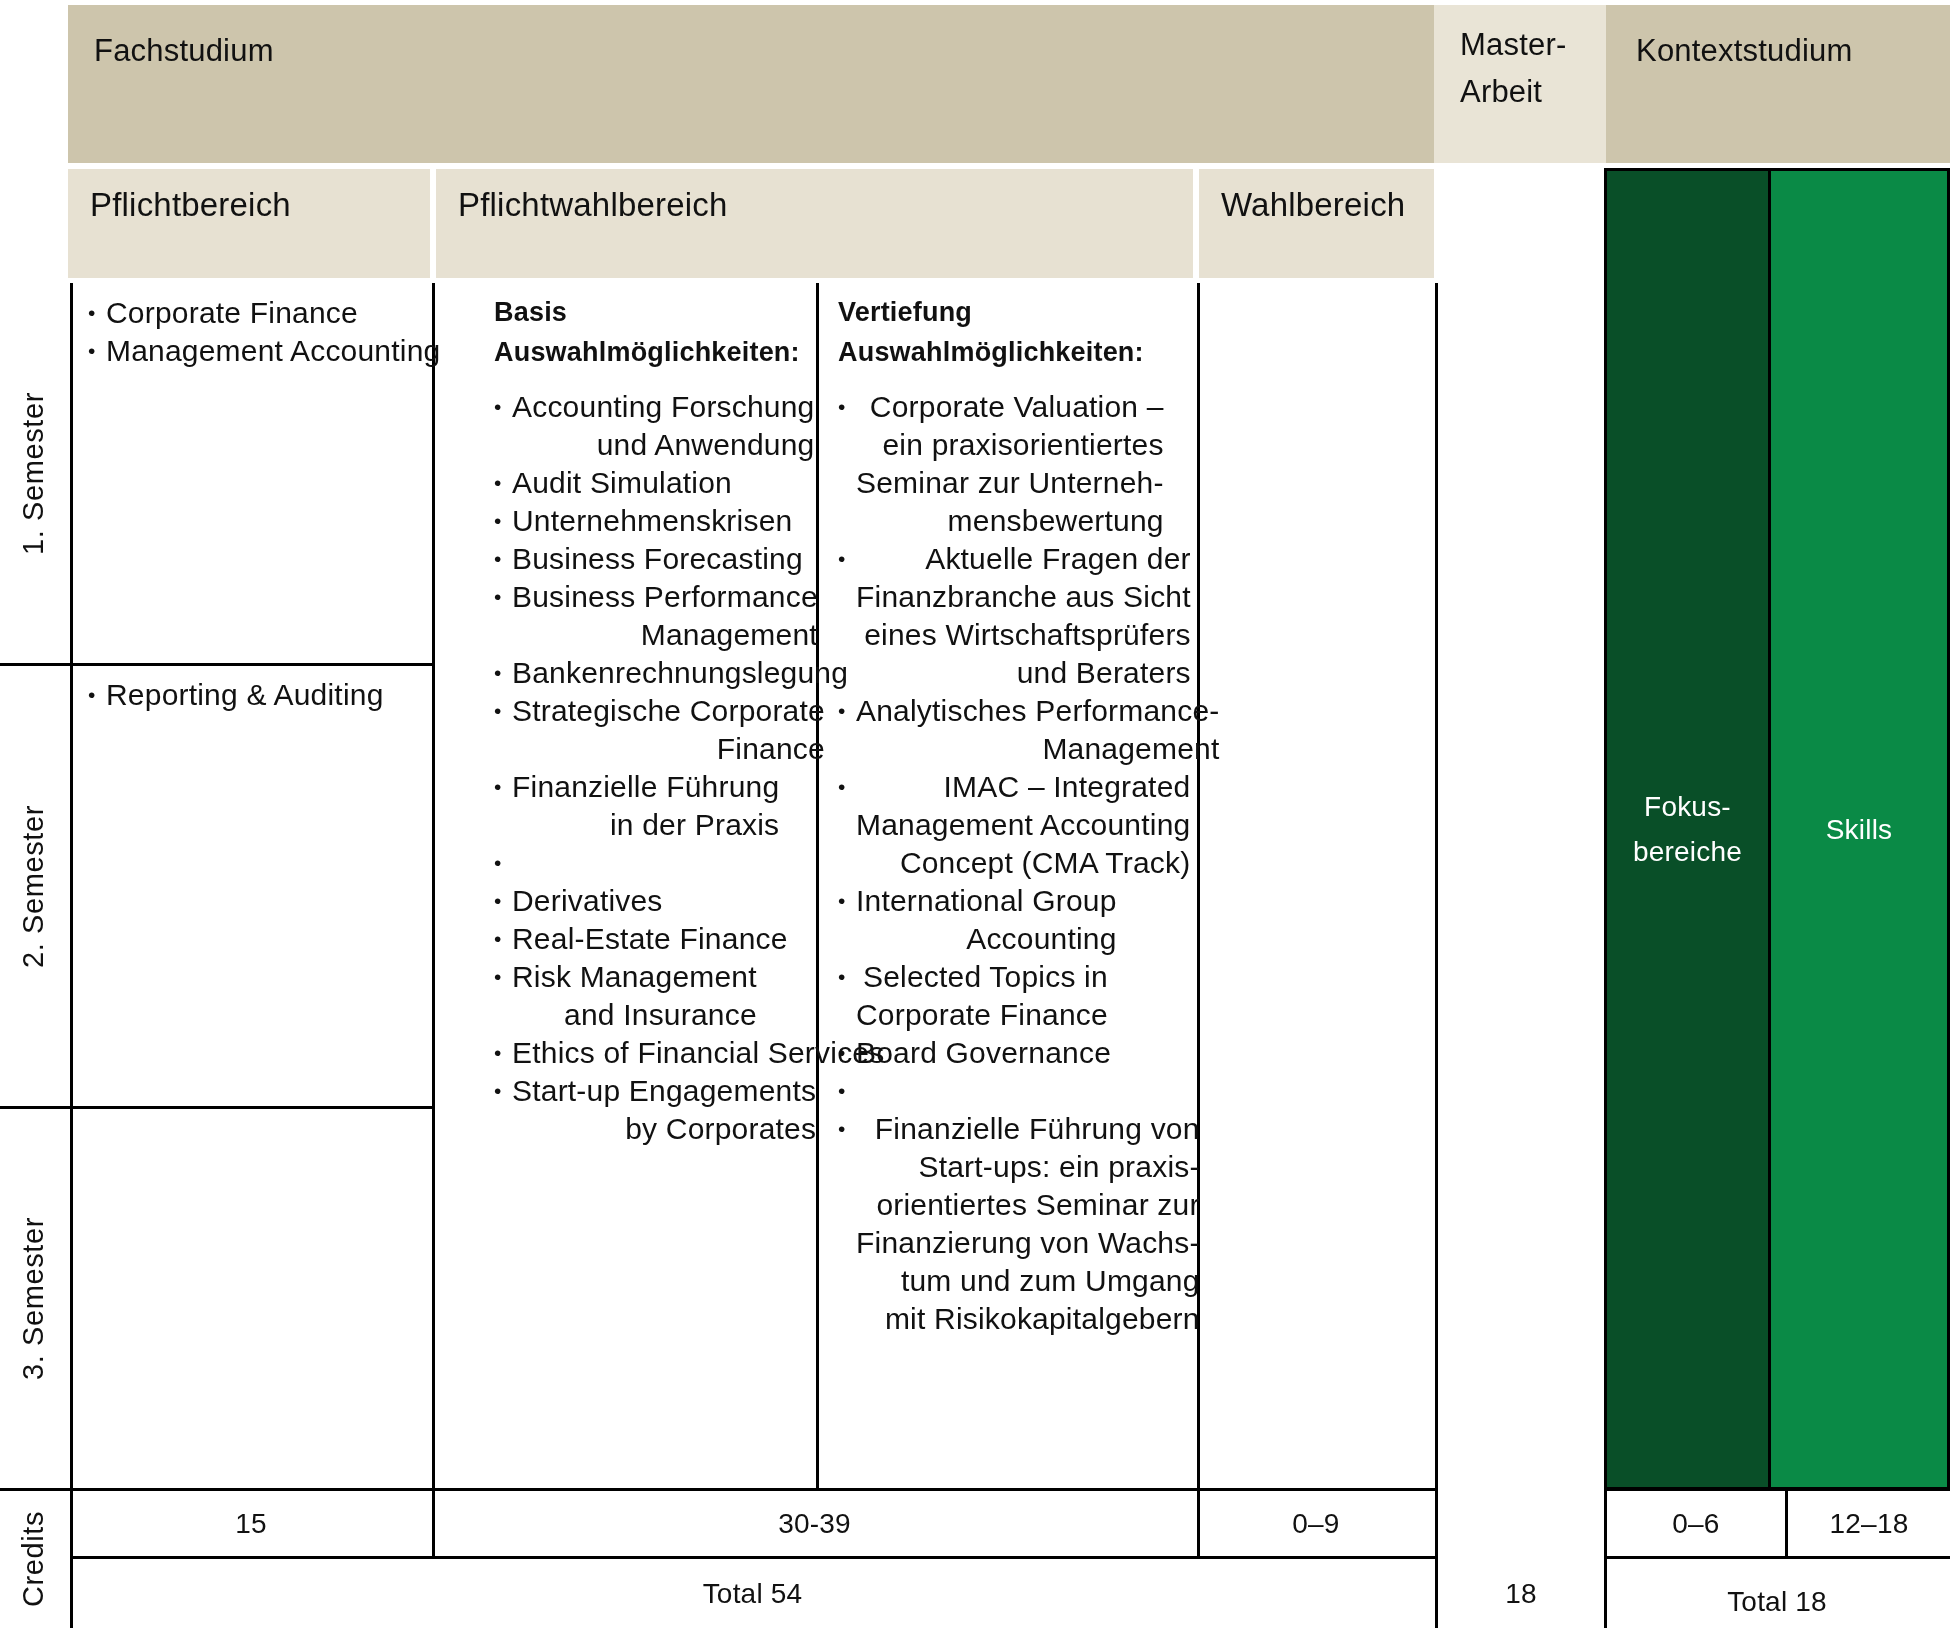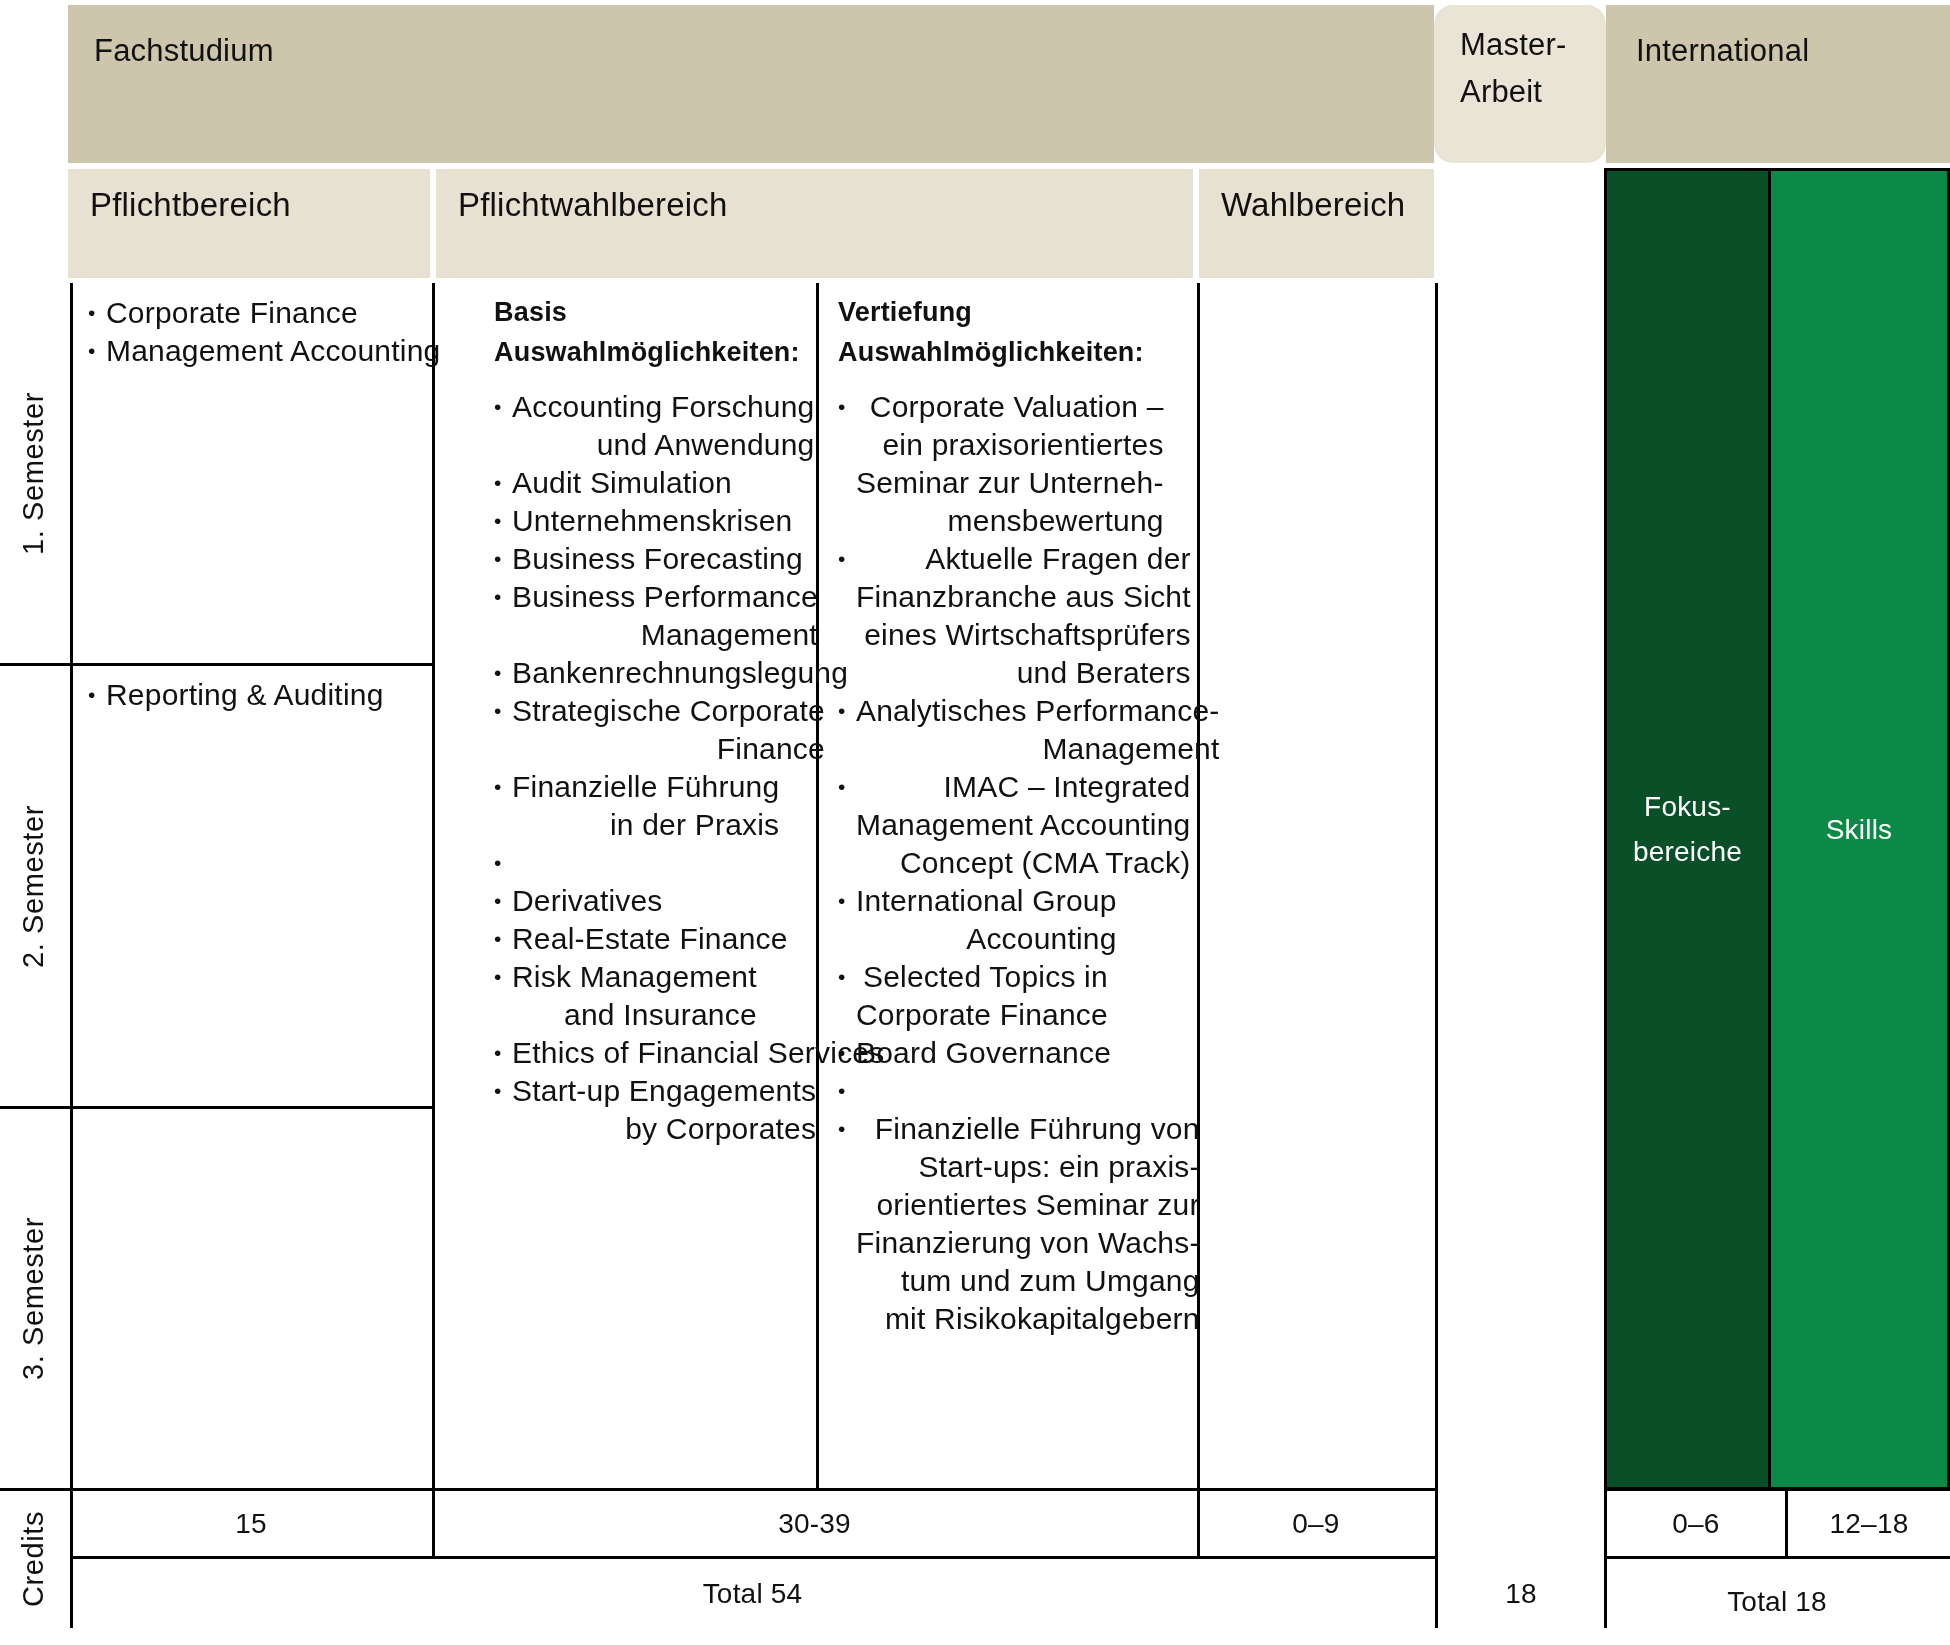--- a/index.html
+++ b/index.html
@@ -5,21 +5,21 @@
   html,body { margin:0; padding:0; background:#ffffff; }
   #canvas {
     position:relative; width:1950px; height:1645px;
     background:#ffffff; overflow:hidden;
     font-family:"Liberation Sans","DejaVu Sans",sans-serif;
     color:#111111; letter-spacing:0.2px;
   }
   
   .hdr-block { position:absolute; box-sizing:border-box; }
   .tan   { background:var(--tan,#cdc5ac); }
-  .cream { background:var(--cream,#e9e4d6);border-radius:19px; }
+  .cream { background:var(--cream,#e9e4d6); }
   .beige { background:var(--beige,#e7e1d2); }
   .hdr-text  { font-size:31px; line-height:47px; white-space:nowrap; }
   .hdr1 { padding:22px 0 0 26px; }
   .hdr2 { font-size:33px; padding:17px 0 0 22px; white-space:nowrap; }
   
   .vline { position:absolute; width:3px; background:#000; }
   .hline { position:absolute; height:3px; background:#000; }
   
   .vlabel-wrap { position:absolute; left:0; width:66px; display:flex; align-items:center; justify-content:center; }
   .vlabel { writing-mode:vertical-rl; transform:rotate(180deg); font-size:29px; letter-spacing:0.6px; white-space:nowrap; }
@@ -54,21 +54,21 @@
   <div class="hdr-block tan" style="left:68px; top:5px; width:1366px; height:158px;">
     <div class="hdr-text hdr1">Fachstudium</div>
   </div>
   <div class="hdr-block cream" style="left:1434px; top:5px; width:172px; height:158px;">
     <div class="hdr-text hdr1" style="padding-top:16px;">
       <div>Master-</div>
       <div>Arbeit</div>
     </div>
   </div>
   <div class="hdr-block tan" style="left:1606px; top:5px; width:344px; height:158px;">
-    <div class="hdr-text hdr1" style="padding-left:30px;">International</div>
+    <div class="hdr-text hdr1" style="padding-left:30px;">Kontextstudium</div>
   </div>
 
   <div class="hdr-block beige" style="left:68px; top:169px; width:362px; height:109px;">
     <div class="hdr2">Pflichtbereich</div>
   </div>
   <div class="hdr-block beige" style="left:436px; top:169px; width:757px; height:109px;">
     <div class="hdr2">Pflichtwahlbereich</div>
   </div>
   <div class="hdr-block beige" style="left:1199px; top:169px; width:235px; height:109px;">
     <div class="hdr2">Wahlbereich</div>

